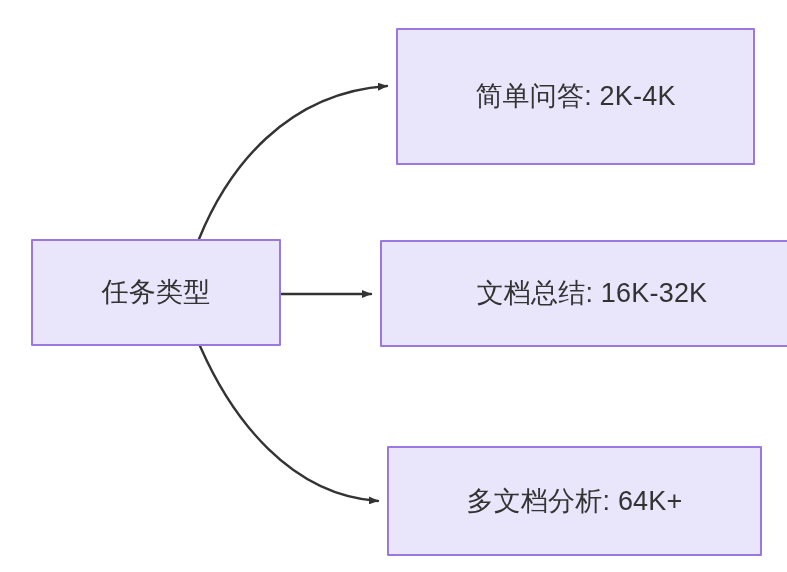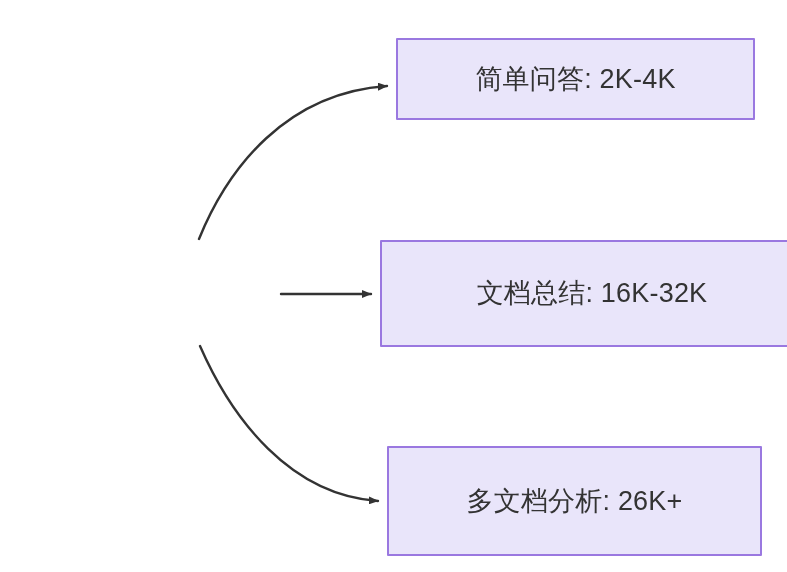--- a/index.html
+++ b/index.html
@@ -54,23 +54,23 @@
 
   
   #node-source {
     left: 31px;
     top: 239px;
     width: 250px;
     height: 107px;
   }
   #node-simple-qa {
     left: 396px;
-    top: 38px;
+    top: 28px;
     width: 359px;
-    height: 82px;
+    height: 137px;
   }
   #node-doc-summary {
     left: 380px;
     top: 240px;
     width: 424px;
     height: 107px;
   }
   #node-multi-doc {
     left: 387px;
     top: 446px;
@@ -90,26 +90,29 @@
       </marker>
     </defs>
 
     <path d="M 199 239 C 228 168 286 93 387 86" fill="none" stroke="#333333" stroke-width="2.4" stroke-linecap="round" marker-end="url(#arrowhead)"></path>
 
     <path d="M 281 294 L 371 294" fill="none" stroke="#333333" stroke-width="2.4" stroke-linecap="round" marker-end="url(#arrowhead)"></path>
 
     <path d="M 200 346 C 232 419 290 495 378 501" fill="none" stroke="#333333" stroke-width="2.4" stroke-linecap="round" marker-end="url(#arrowhead)"></path>
   </svg>
 
+  <div class="node" id="node-source">
+    <span class="node-label">任务类型</span>
+  </div>
 
   <div class="node" id="node-simple-qa">
     <span class="node-label">简单问答: 2K-4K</span>
   </div>
 
   <div class="node" id="node-doc-summary">
     <span class="node-label">文档总结: 16K-32K</span>
   </div>
 
   <div class="node" id="node-multi-doc">
-    <span class="node-label">多文档分析: 26K+</span>
+    <span class="node-label">多文档分析: 64K+</span>
   </div>
 
 </div>
 
 </body></html>

